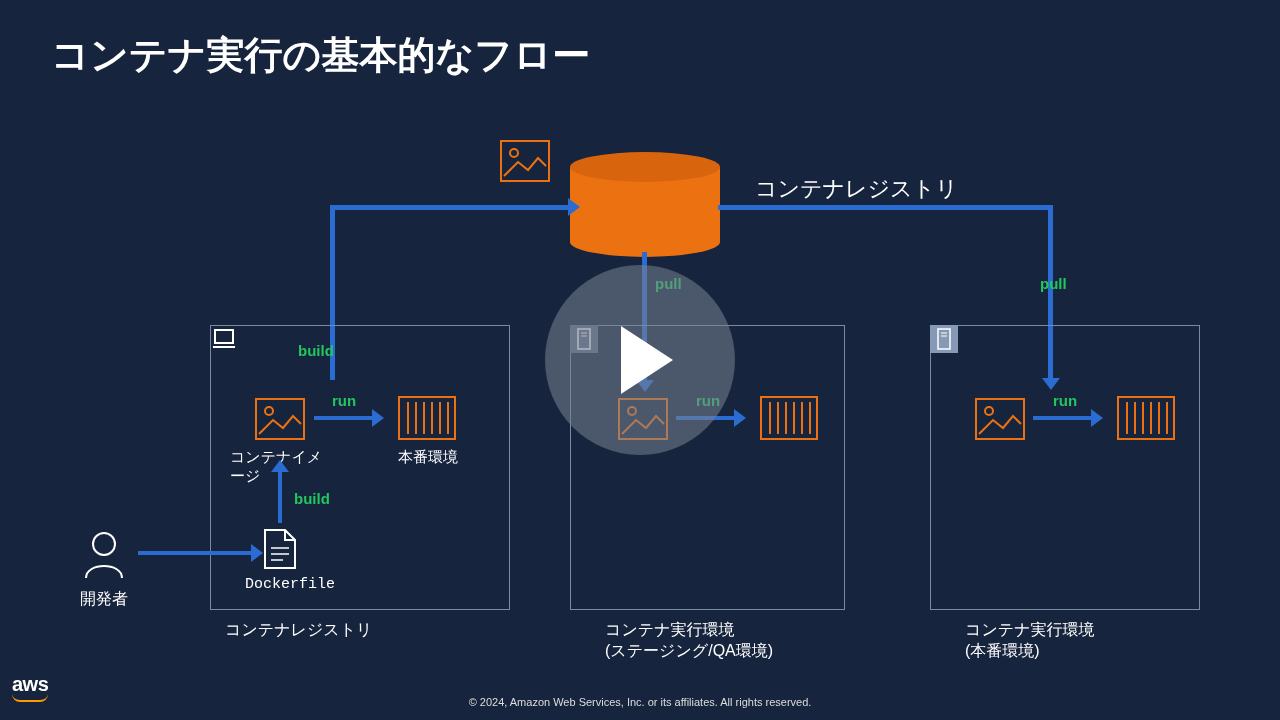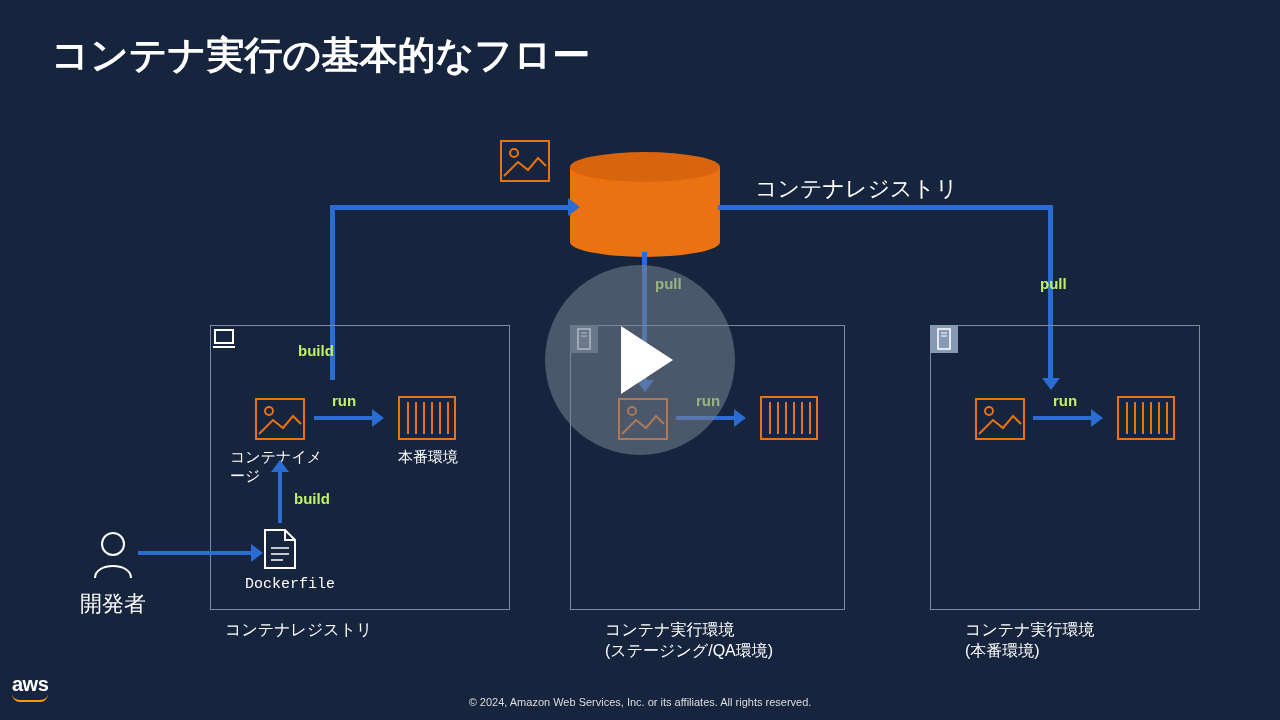--- a/index.html
+++ b/index.html
@@ -101,28 +101,28 @@
 }
 
 .user-group {
   position: absolute;
   top: 530px;
   left: 80px;
   text-align: center;
 }
 .user-label {
   margin-top: 5px;
-  font-size: 22px;
+  font-size: 16px;
 }
 
 .action-label {
   position: absolute;
   font-size: 15px;
   font-weight: bold;
-  color: #bef264;
+  color: #22c55e;
   text-align: center;
 }
 .item-label {
   position: absolute;
   font-size: 15px;
   color: #fff;
   text-align: left;
 }
 
 .aws-logo {

